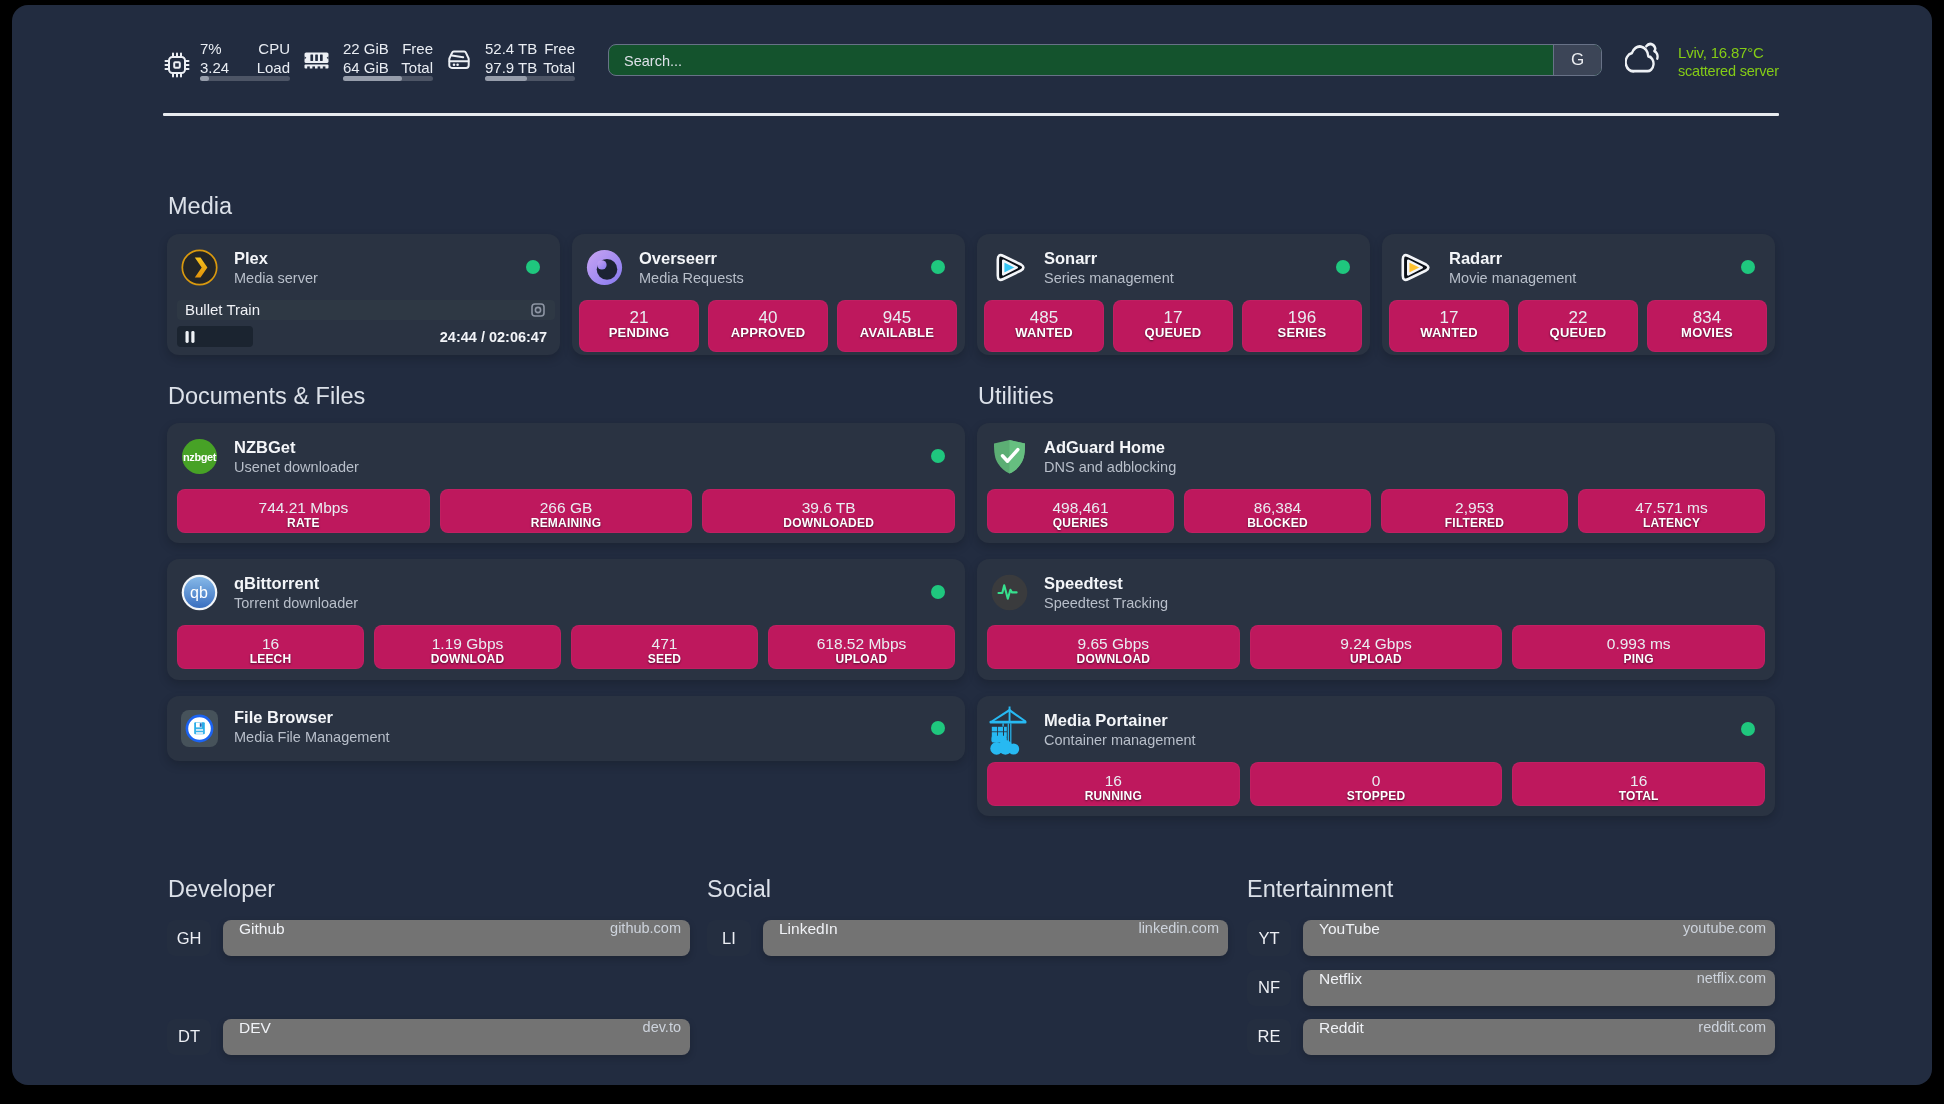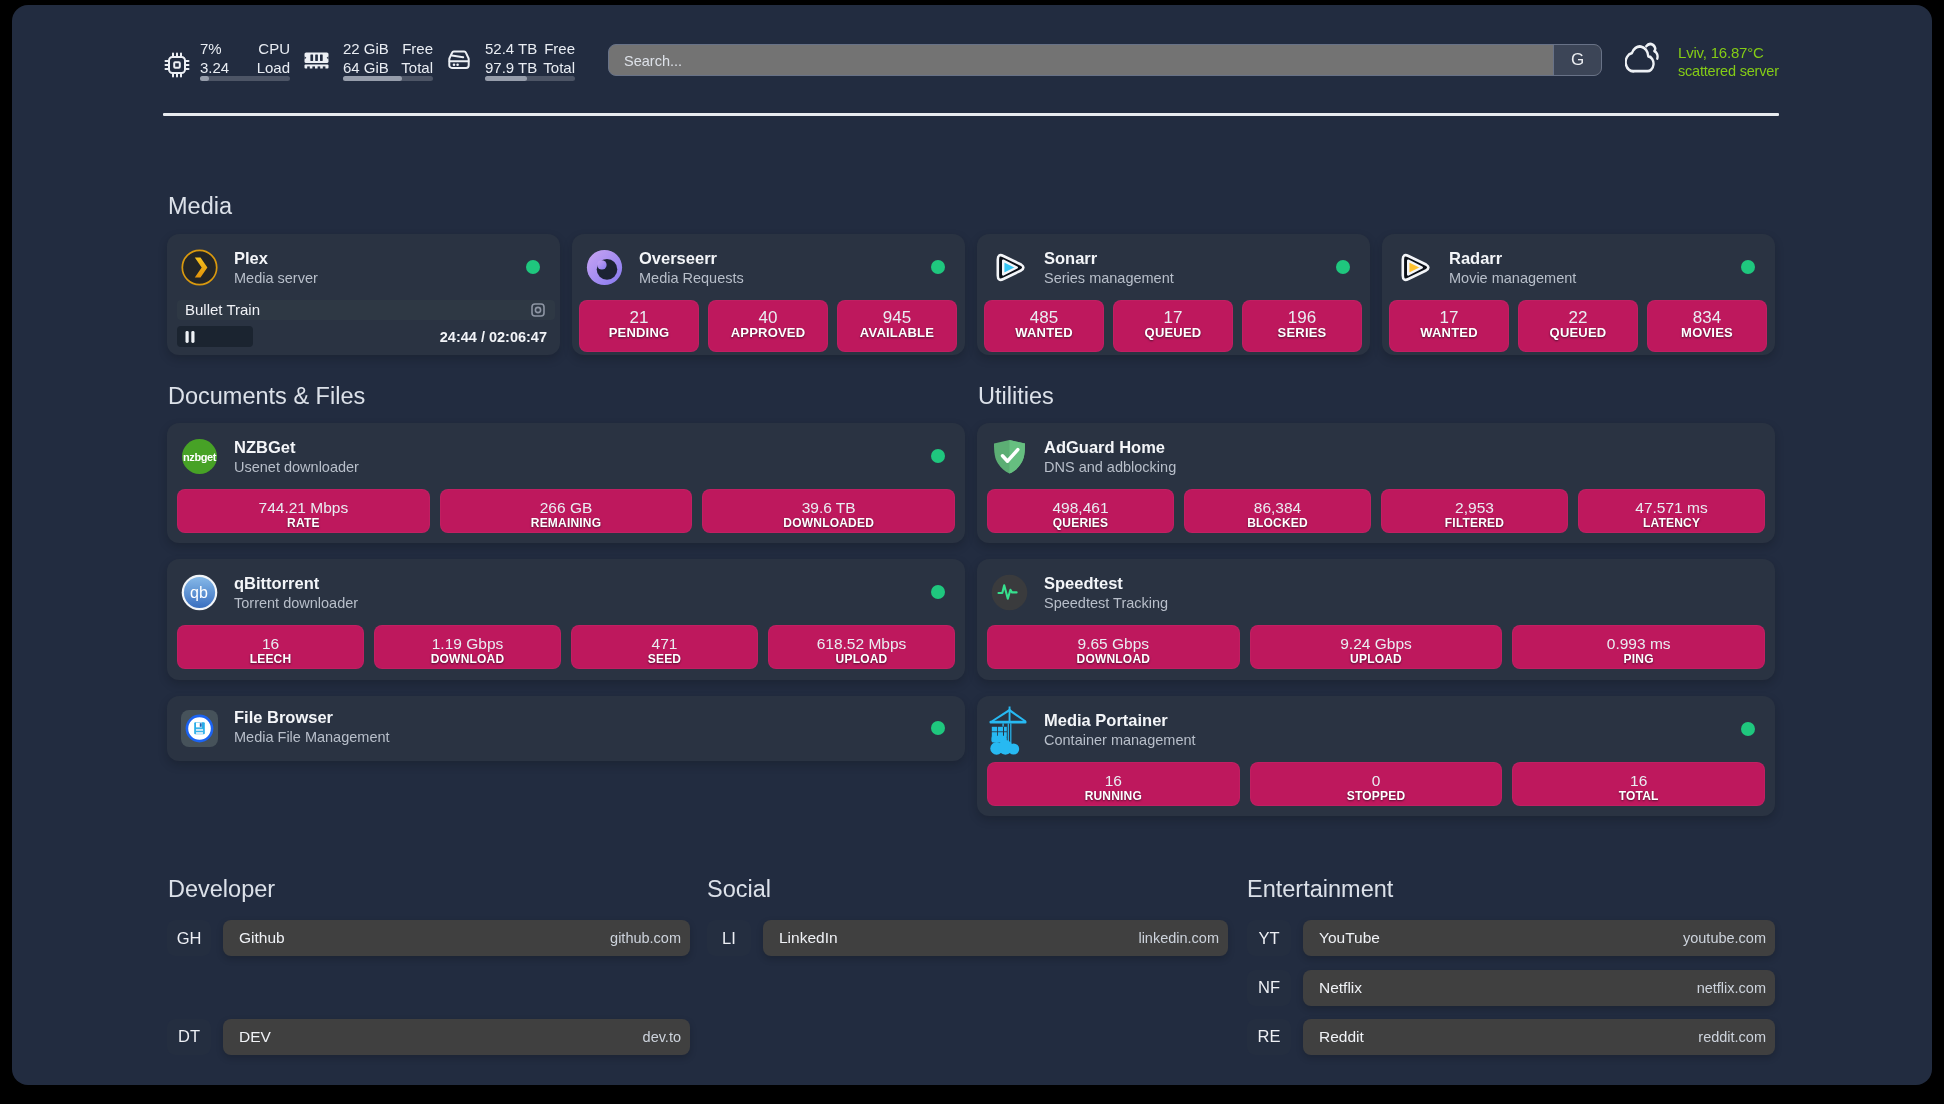--- a/index.html
+++ b/index.html
@@ -7,21 +7,21 @@
   font-family:"Liberation Sans", sans-serif;}
 .panel{position:absolute;left:12px;top:5px;width:1920px;height:1080px;
   background:#222c40;border-radius:16px;overflow:hidden;}
 .abs{position:absolute;}
 .h2{position:absolute;font-size:23.5px;line-height:24px;font-weight:400;color:#dce1e9;}
 
 .hstat{position:absolute;top:35px;width:90px;color:#e9edf3;font-size:15px;line-height:18.5px;font-weight:400;}
 .hstat .r{float:right;text-align:right;}
 .hbar{position:absolute;top:71px;height:5px;border-radius:2.5px;background:#4d5566;}
 .hbar .f{position:absolute;left:0;top:0;height:5px;border-radius:2.5px;background:#969dab;}
-.search{position:absolute;left:596px;top:39px;width:994px;height:32px;background:#737373;
+.search{position:absolute;left:596px;top:39px;width:994px;height:32px;background:#14532d;
   border:1px solid #687287;border-radius:8px;box-sizing:border-box;}
 .search .ph{position:absolute;left:15px;top:8px;font-size:14.5px;color:#dde1e8;}
 .search .g{position:absolute;right:0;top:0;width:47px;height:30px;background:#3c4557;
   border-radius:0 7px 7px 0;border-left:1px solid #687287;color:#eceef2;font-size:17px;
   display:flex;align-items:center;justify-content:center;}
 .wtxt{position:absolute;left:1666px;top:38px;color:#84cc16;}
 .wtxt .l1{font-size:15px;line-height:19px;letter-spacing:-0.2px;}
 .wtxt .l2{font-size:14.5px;line-height:19px;letter-spacing:-0.2px;}
 .divider{position:absolute;left:151px;top:108px;width:1616px;height:2.5px;background:#e8ebef;border-radius:1px;}
 
@@ -42,21 +42,21 @@
 
 .prow{position:absolute;left:10px;right:5px;top:66px;height:20px;background:#2e3844;border-radius:4px;}
 .prow .t{position:absolute;left:8px;top:1px;font-size:15px;line-height:18px;color:#f0f2f6;}
 .pbar{position:absolute;left:10px;right:5px;top:92px;height:21px;}
 .pfill{position:absolute;left:0;top:0;width:76px;height:21px;background:#1b2430;border-radius:4px;}
 .ptime{position:absolute;right:8px;top:2.5px;font-size:14.5px;line-height:17px;color:#f2f4f8;font-weight:700;}
 
 .bm{position:absolute;height:36px;display:flex;gap:8px;}
 .bm .ab{width:44px;background:#242e40;border-radius:8px;color:#edeff4;font-size:16.5px;
   display:flex;align-items:center;justify-content:center;margin-right:4px;flex:none;}
-.bm .bar{flex:1;background:#404040;border-radius:8px;display:flex;align-items:center;
+.bm .bar{flex:1;background:#737373;border-radius:8px;display:flex;align-items:flex-start;
   justify-content:space-between;padding:0 9px 0 16px;box-shadow:0 3px 6px rgba(10,14,20,.25);}
 .bm .n{font-size:15.5px;color:#f0f2f6;}
 .bm .d{font-size:14.5px;color:#cdd3dc;}
 </style>
 </head>
 <body>
 <div class="panel">
 
   <svg class="abs" style="left:152px;top:47px;" width="26" height="26" viewBox="0 0 26 26">
     <g stroke="#eceff4" stroke-width="2" fill="none" stroke-linecap="round">

